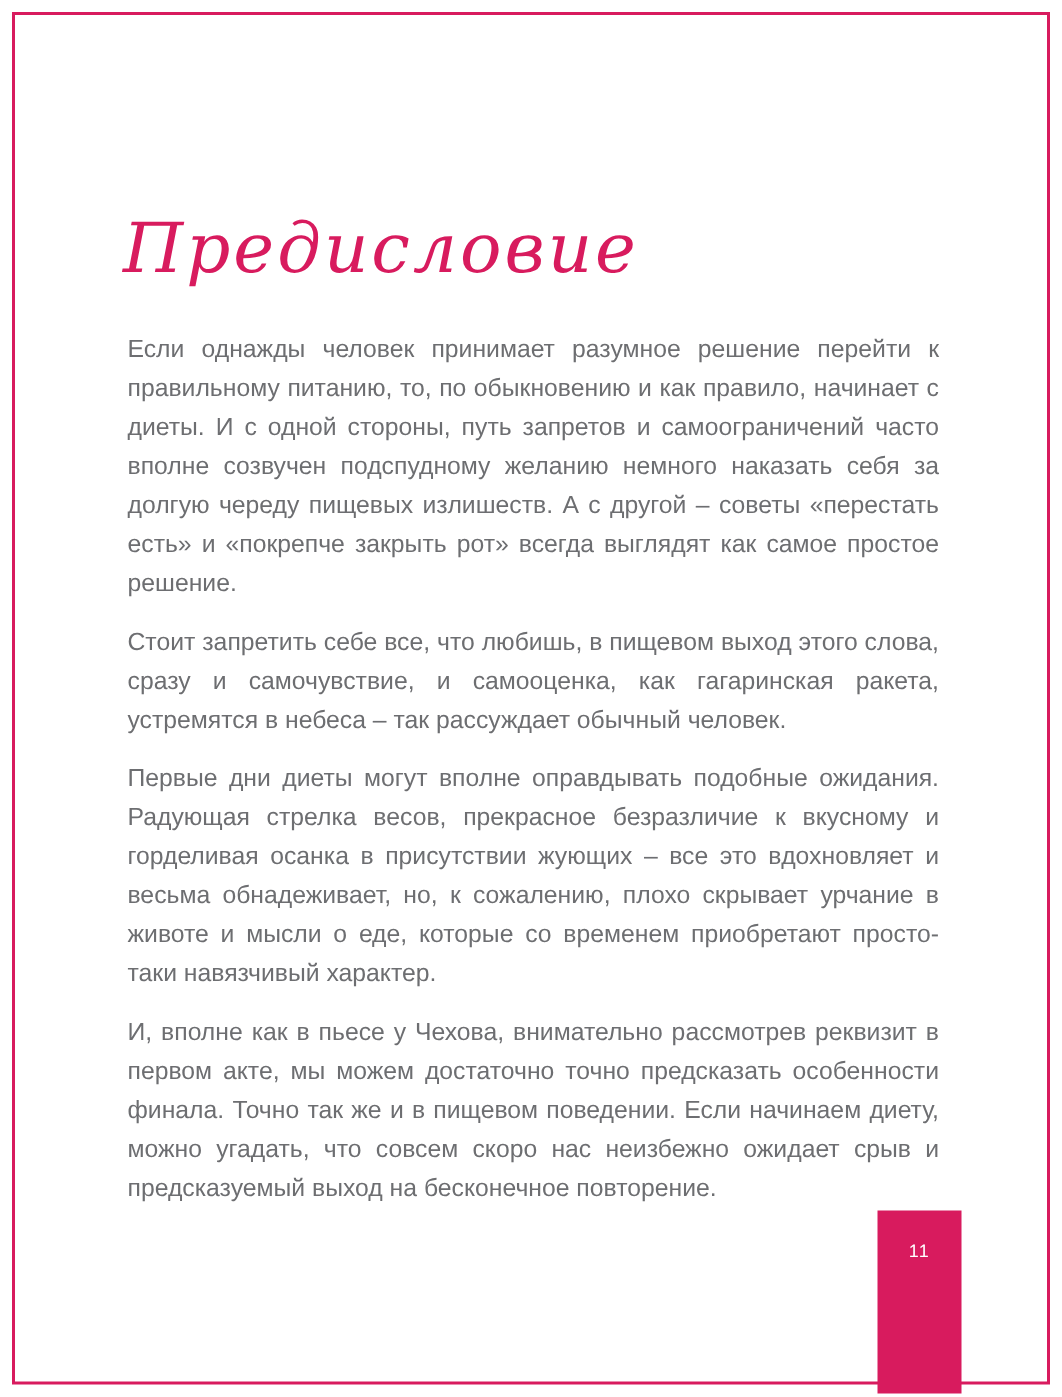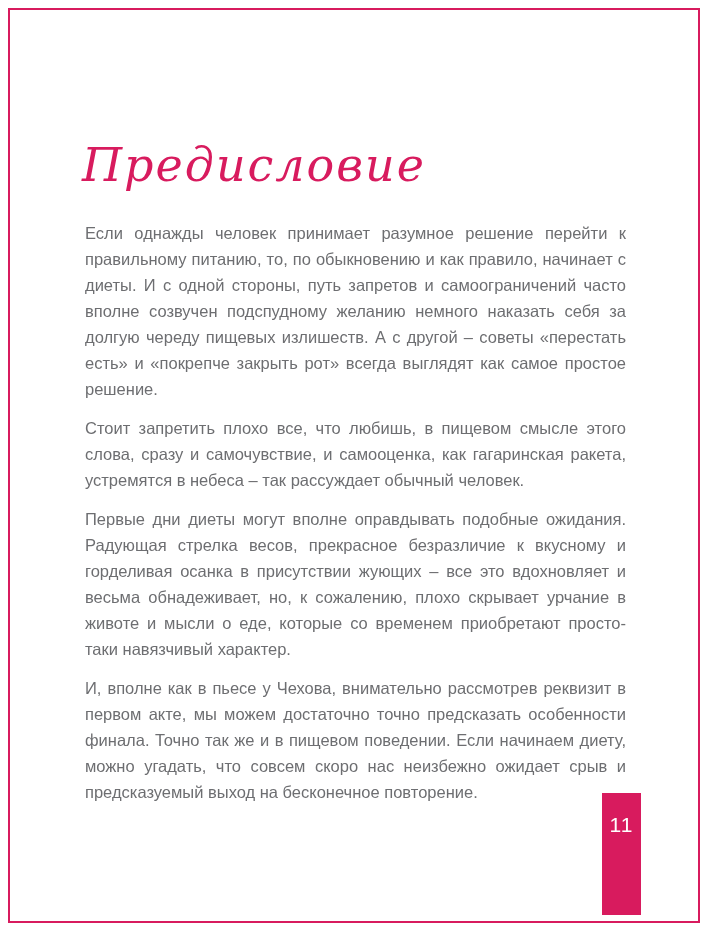--- a/index.html
+++ b/index.html
@@ -41,42 +41,42 @@
     font-size: 16.5px;
     line-height: 26px;
     text-align: justify;
   }
   .body-text p {
     margin-bottom: 13px;
   }
   .page-number-badge {
     position: absolute;
     right: 67px;
-    bottom: 16px;
-    width: 39px;
+    bottom: 2px;
+    width: 56px;
     height: 122px;
     background: var(--accent, #d81b5e);
     color: #ffffff;
     text-align: center;
     padding-top: 20px;
-    font-size: 21px;
+    font-size: 12px;
     letter-spacing: 1px;
   }
 </style>
 </head>
 <body>
 
 <div class="page">
   <div class="frame"></div>
 
   <h1 class="chapter-title">Предисловие</h1>
 
   <div class="body-text">
       <p>Если однажды человек принимает разумное решение перейти к правильному питанию, то, по обыкновению и как правило, начинает с диеты. И с одной стороны, путь запретов и самоограничений часто вполне созвучен подспудному желанию немного наказать себя за долгую череду пищевых излишеств. А с другой – советы «перестать есть» и «покрепче закрыть рот» всегда выглядят как самое простое решение.</p>
-      <p>Стоит запретить плохо все, что любишь, в пищевом смысле этого слова, сразу и самочувствие, и самооценка, как гагаринская ракета, устремятся в небеса – так рассуждает обычный человек.</p>
+      <p>Стоит запретить себе все, что любишь, в пищевом выход этого слова, сразу и самочувствие, и самооценка, как гагаринская ракета, устремятся в небеса – так рассуждает обычный человек.</p>
       <p>Первые дни диеты могут вполне оправдывать подобные ожидания. Радующая стрелка весов, прекрасное безразличие к вкусному и горделивая осанка в присутствии жующих – все это вдохновляет и весьма обнадеживает, но, к сожалению, плохо скрывает урчание в животе и мысли о еде, которые со временем приобретают просто-таки навязчивый характер.</p>
       <p>И, вполне как в пьесе у Чехова, внимательно рассмотрев реквизит в первом акте, мы можем достаточно точно предсказать особенности финала. Точно так же и в пищевом поведении. Если начинаем диету, можно угадать, что совсем скоро нас неизбежно ожидает срыв и предсказуемый выход на бесконечное повторение.</p>
     </div>
 
   <div class="page-number-badge">
     <span>11</span>
   </div>
 </div>
 
 </body></html>

